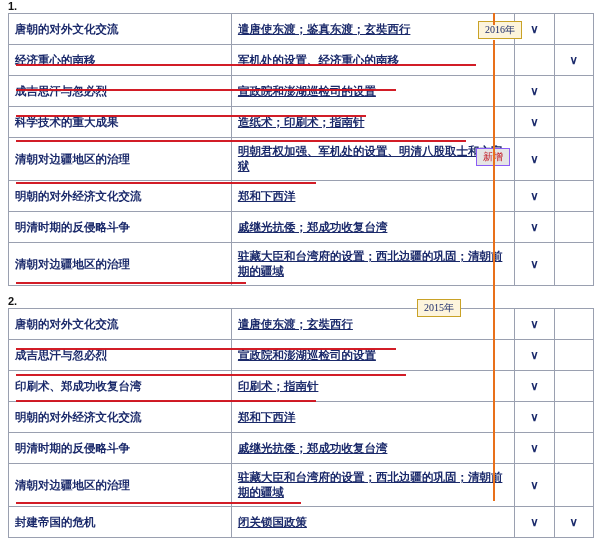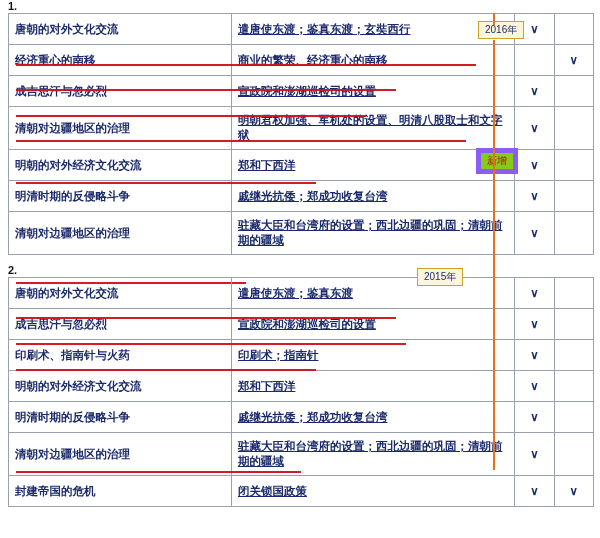--- a/index.html
+++ b/index.html
@@ -84,29 +84,29 @@
     width: 1.5px;
     background: #e8701a;
   }
   
   .note {
     position: absolute;
     background: #fdf4dc;
     border: 1px solid #c9a227;
     color: #1b2a6b;
     font-size: 10px;
-    font-family: Liberation Sans, sans-serif;
+    font-family: Liberation Serif, serif;
     padding: 2px 6px;
     line-height: 12px;
     white-space: nowrap;
   }
   .note.red {
     color: #c0111b;
-    border: 5px solid #8b5cf6;
-    background: #84cc16;
+    border: 1px solid #8b5cf6;
+    background: #e5e5e5;
   }
   .spacer {
     height: 9px;
   }
 </style>
 </head>
 <body>
 
 <div class="page">
 
@@ -116,27 +116,33 @@
     <table class="tbl">
       <tbody>
         <tr>
           <td class="col-topic tall1">唐朝的对外文化交流</td>
           <td class="col-detail tall1">遣唐使东渡；鉴真东渡；玄奘西行</td>
           <td class="col-mark">∨</td>
           <td class="col-mark"></td>
         </tr>
         <tr>
           <td class="col-topic tall1">经济重心的南移</td>
-          <td class="col-detail tall1">商业的繁荣、经济重心的南移</td>
+          <td class="col-detail tall1">军机处的设置、经济重心的南移</td>
           <td class="col-mark"></td>
           <td class="col-mark">∨</td>
         </tr>
         <tr>
           <td class="col-topic tall1">成吉思汗与忽必烈</td>
           <td class="col-detail tall1">宣政院和澎湖巡检司的设置</td>
+          <td class="col-mark">∨</td>
+          <td class="col-mark"></td>
+        </tr>
+        <tr>
+          <td class="col-topic tall1">科学技术的重大成果</td>
+          <td class="col-detail tall1">造纸术；印刷术；指南针</td>
           <td class="col-mark">∨</td>
           <td class="col-mark"></td>
         </tr>
         <tr>
           <td class="col-topic tall2">清朝对边疆地区的治理</td>
           <td class="col-detail tall2">明朝君权加强、军机处的设置、明清八股取士和文字狱</td>
           <td class="col-mark">∨</td>
           <td class="col-mark"></td>
         </tr>
         <tr>
@@ -177,32 +183,32 @@
 
   <div class="spacer"></div>
 
   <div class="section">
     <div class="section-number">2.</div>
 
     <table class="tbl">
       <tbody>
         <tr>
           <td class="col-topic tall1">唐朝的对外文化交流</td>
-          <td class="col-detail tall1">遣唐使东渡；鉴真东渡</td>
+          <td class="col-detail tall1">遣唐使东渡；玄奘西行</td>
           <td class="col-mark">∨</td>
           <td class="col-mark"></td>
         </tr>
         <tr>
           <td class="col-topic tall1">成吉思汗与忽必烈</td>
           <td class="col-detail tall1">宣政院和澎湖巡检司的设置</td>
           <td class="col-mark">∨</td>
           <td class="col-mark"></td>
         </tr>
         <tr>
-          <td class="col-topic tall1">印刷术、指南针与火药</td>
+          <td class="col-topic tall1">印刷术、郑成功收复台湾</td>
           <td class="col-detail tall1">印刷术；指南针</td>
           <td class="col-mark">∨</td>
           <td class="col-mark"></td>
         </tr>
         <tr>
           <td class="col-topic tall1">明朝的对外经济文化交流</td>
           <td class="col-detail tall1">郑和下西洋</td>
           <td class="col-mark">∨</td>
           <td class="col-mark"></td>
         </tr>

